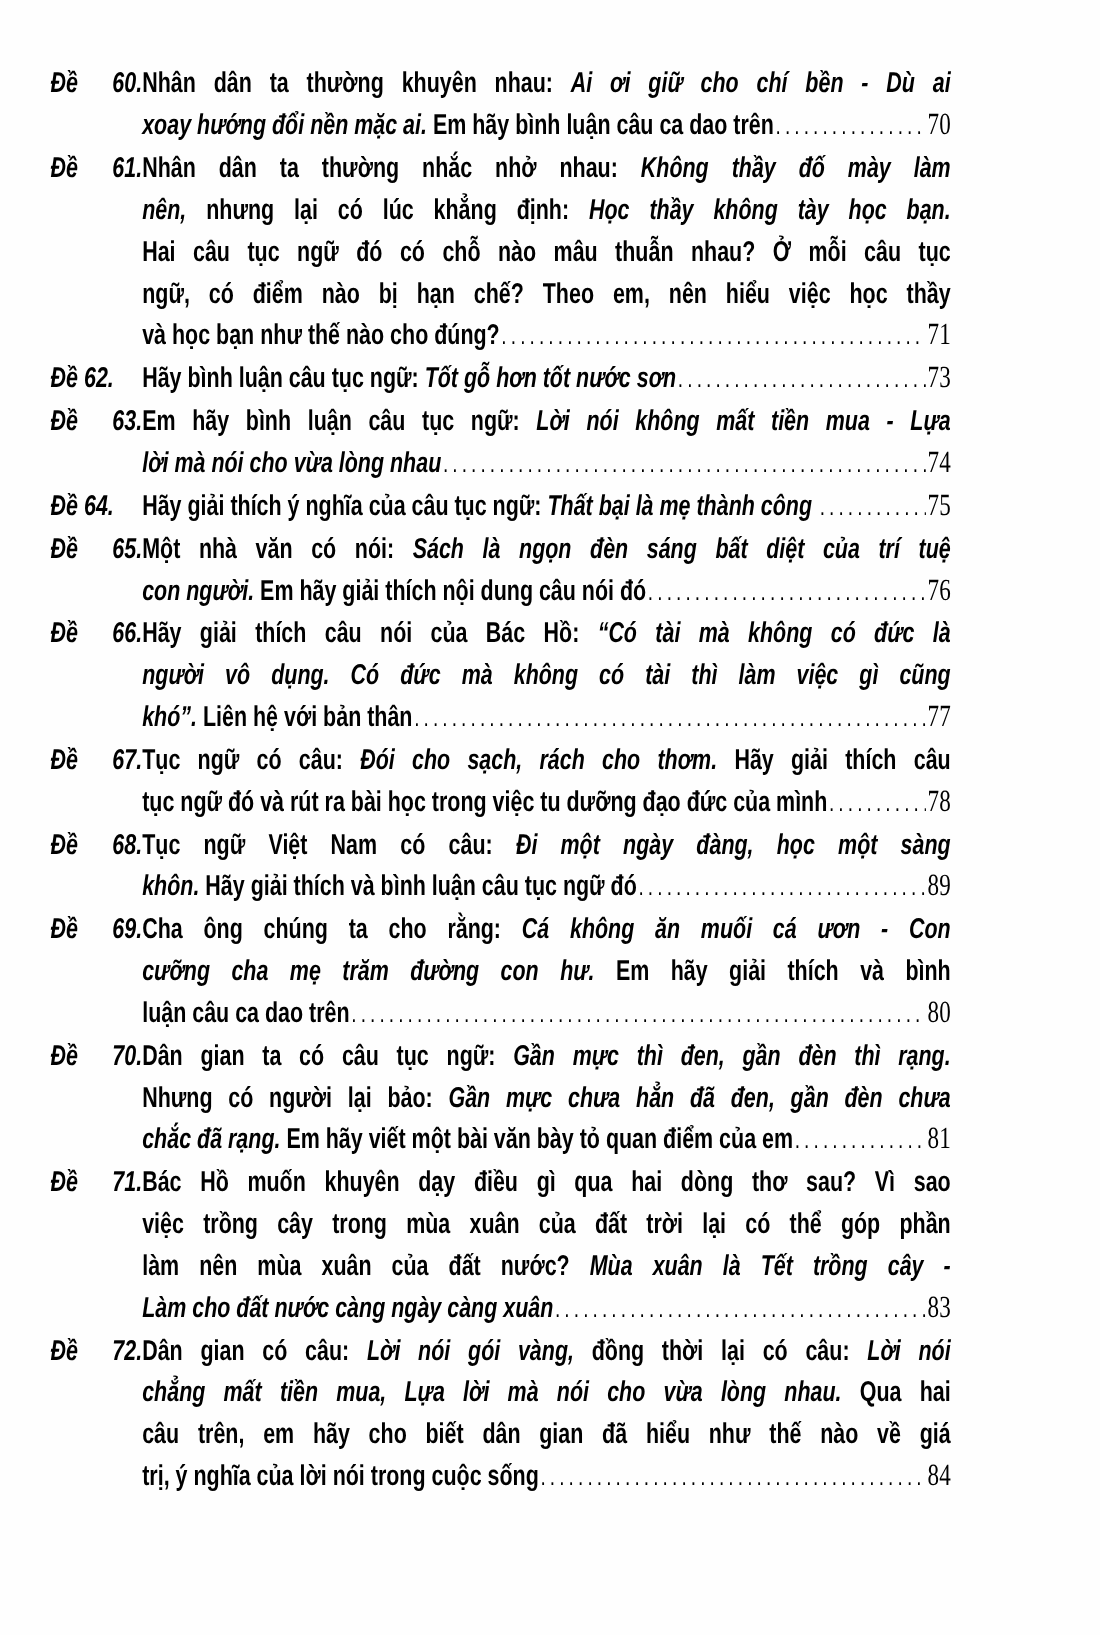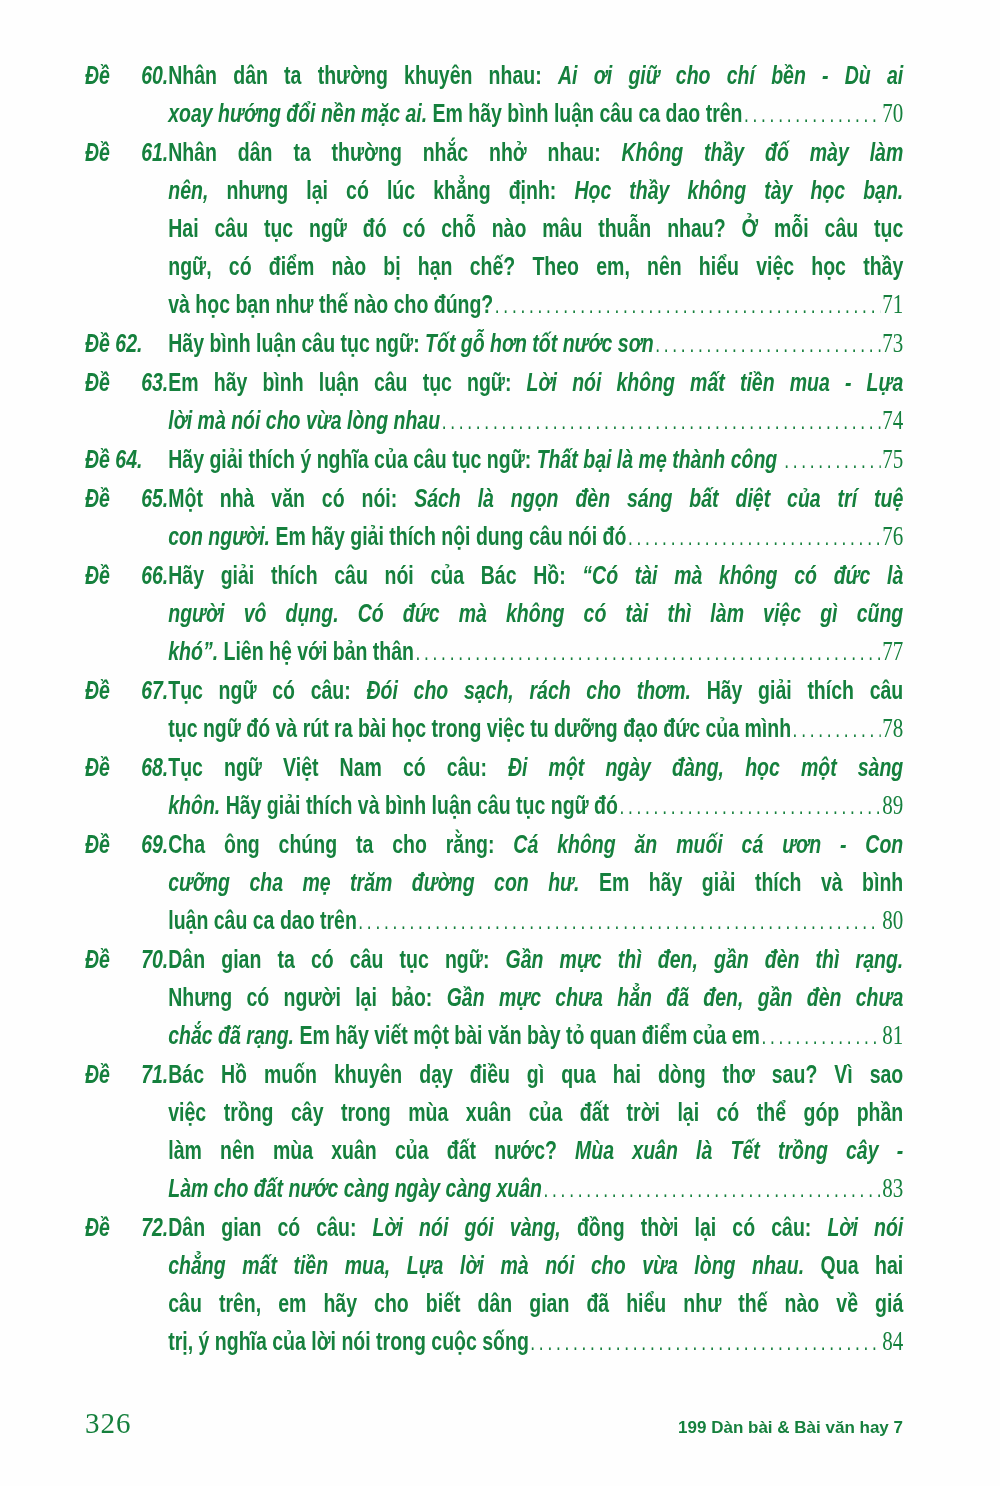--- a/index.html
+++ b/index.html
@@ -1,23 +1,23 @@
 <!DOCTYPE html>
 <html><head>
 <meta charset="utf-8">
 <style>
   html, body { margin: 0; padding: 0; background: #ffffff; }
   .page {
     position: relative;
     width: 1000px;
     height: 1486px;
     box-sizing: border-box;
-    padding: 56px 97px 0 85px;
+    padding: 56px 97px 0 46px;
     background: #fefefe;
-    color: #15803d;
+    color: #000000;
     overflow: hidden;
     font-family: "Liberation Sans", sans-serif;
   }
   
   .toc {
     width: 1091px;
     transform: scaleX(0.75);
     transform-origin: 0 0;
     font-size: 26px;
     line-height: 38px;
@@ -193,17 +193,13 @@
         <div class="line first"><span class="label">Đề 72.</span><span class="rg">Dân gian có câu: </span><span class="it">Lời nói gói vàng,</span><span class="rg"> đồng thời lại có câu: </span><span class="it">Lời nói</span></div>
         <div class="line"><span class="it">chẳng mất tiền mua, Lựa lời mà nói cho vừa lòng nhau.</span><span class="rg"> Qua hai</span></div>
         <div class="line"><span class="rg">câu trên, em hãy cho biết dân gian đã hiểu như thế nào về giá</span></div>
         <div class="line final">
           <span class="fl-text"><span class="rg">trị, ý nghĩa của lời nói trong cuộc sống</span></span>
           <span class="dots">................................................................................................................................................................</span>
           <span class="pgnum">84</span>
         </div>
       </div>
     </div>
-  <div class="footer">
-    <span class="footer-page">326</span>
-    <span class="footer-title">199 Dàn bài &amp; Bài văn hay 7</span>
-  </div>
 </div>
 
 </body></html>

